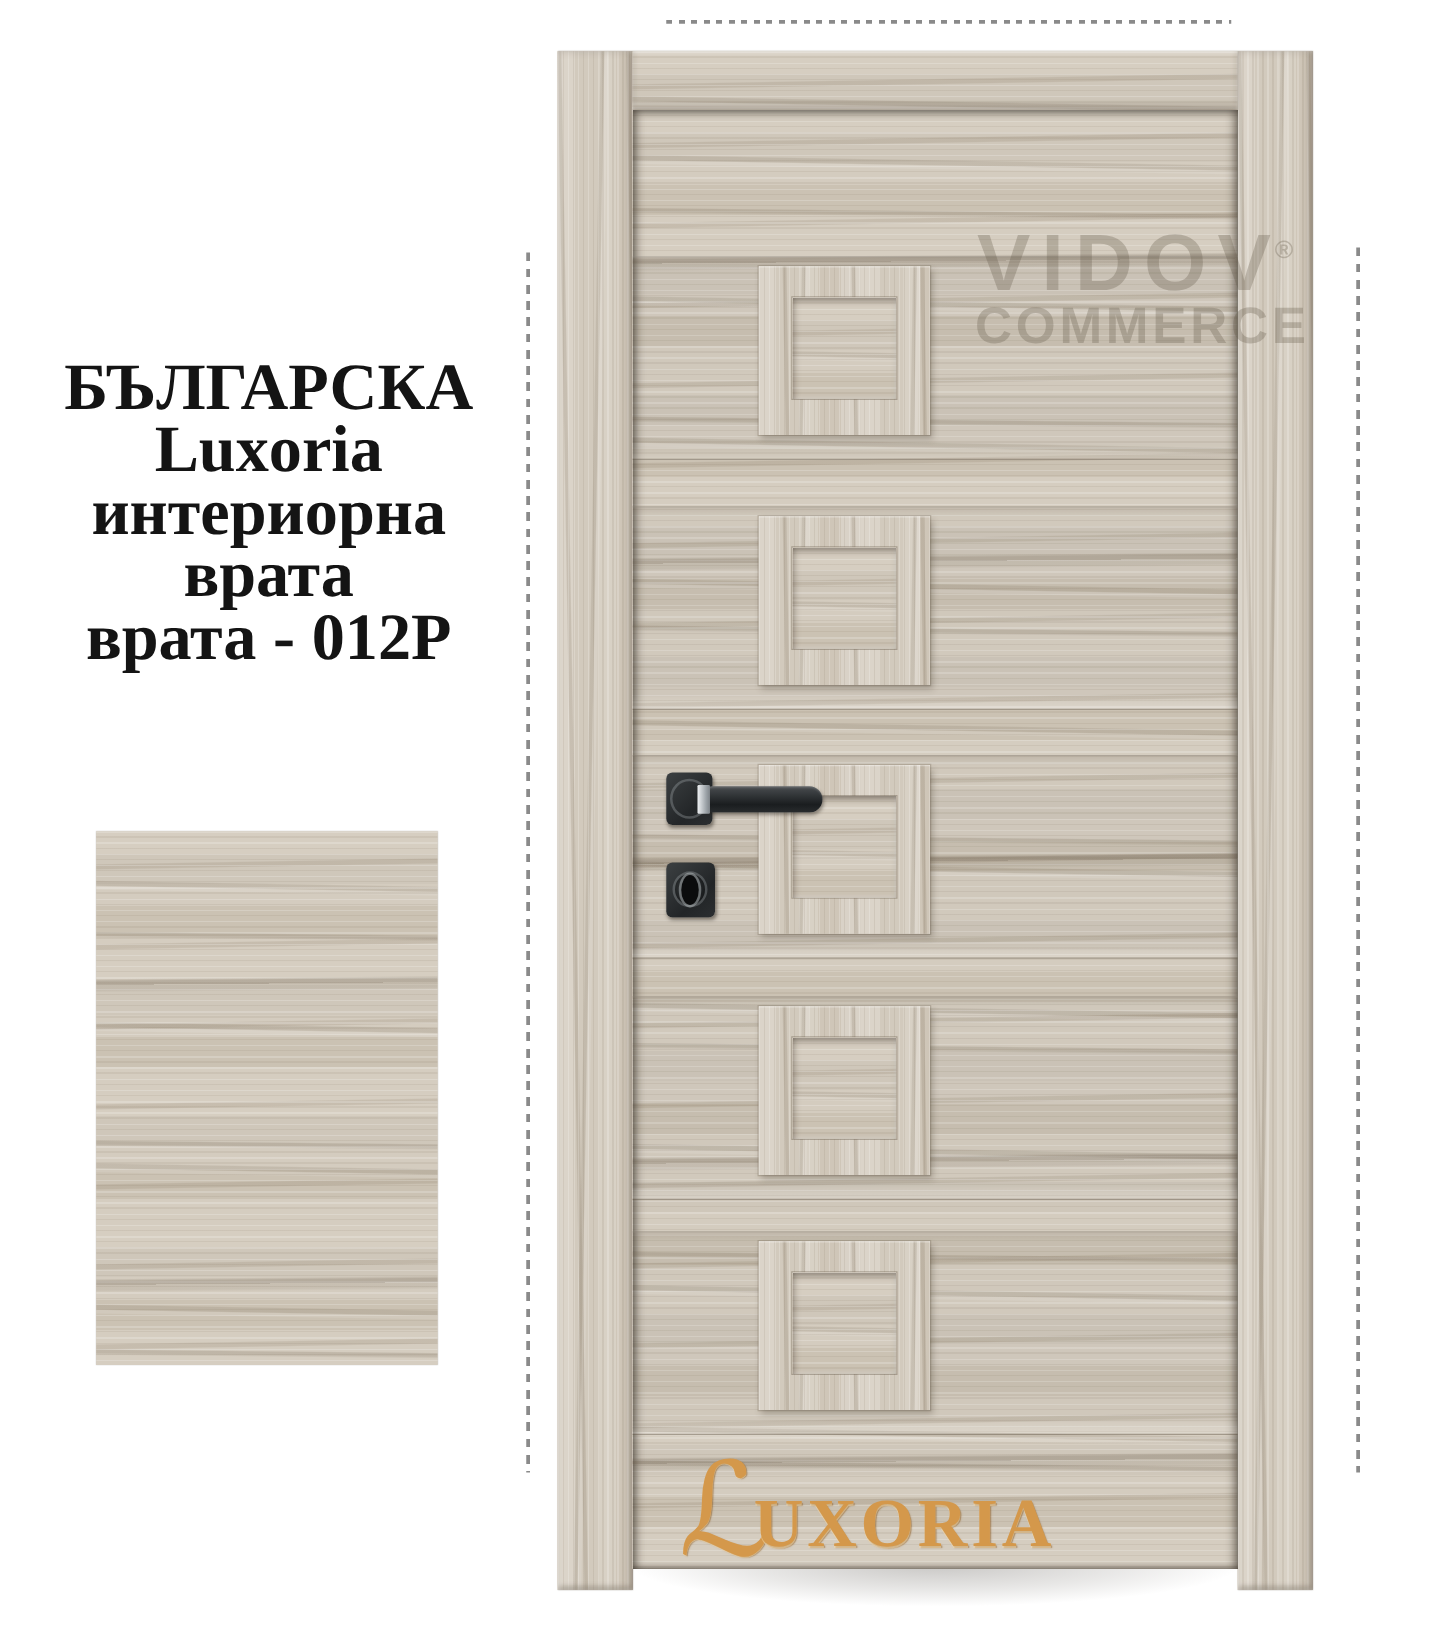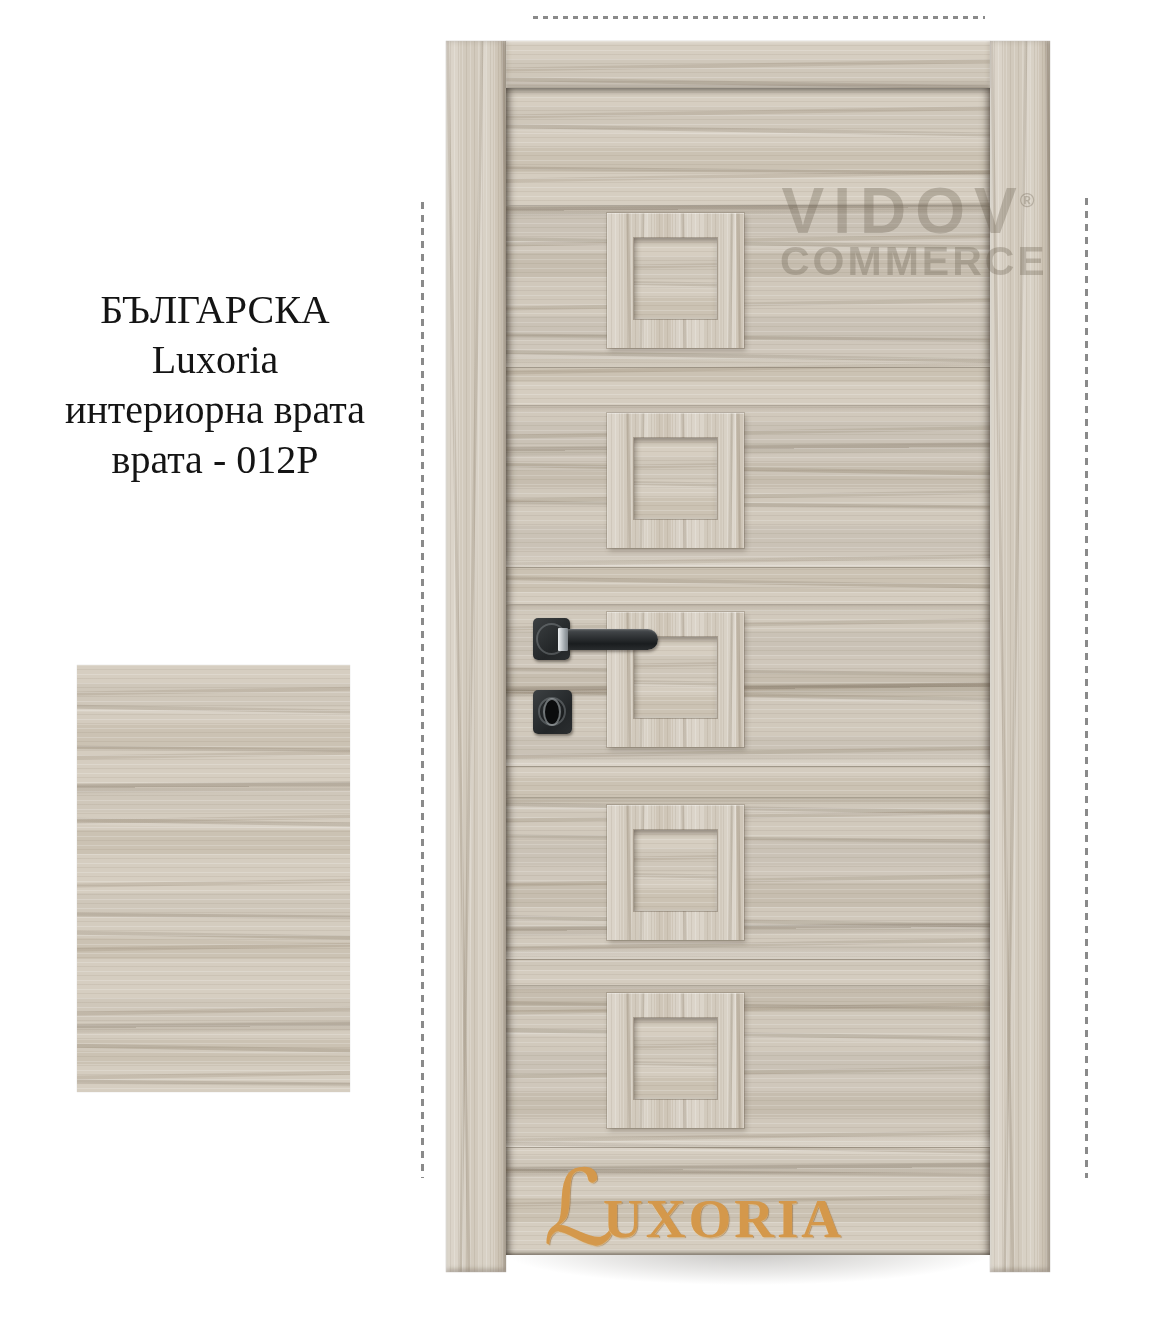--- a/index.html
+++ b/index.html
@@ -33,21 +33,21 @@
   
   .dash{position:absolute;}
   .dash-top{left:533px;top:16px;width:452px;height:3px;
     background:repeating-linear-gradient(90deg,#8a8a8a 0px,#8a8a8a 5px,rgba(0,0,0,0) 5px,rgba(0,0,0,0) 10px);}
   .dash-v{width:3px;background:repeating-linear-gradient(180deg,#8a8a8a 0px,#8a8a8a 7px,rgba(0,0,0,0) 7px,rgba(0,0,0,0) 13px);}
   .dash-left{left:421px;top:202px;height:976px;}
   .dash-right{left:1085px;top:198px;height:980px;}
 
   
   .caption{position:absolute;left:10px;top:285px;width:410px;text-align:center;
-    font-family:"Liberation Serif",serif;font-weight:400;font-size:40px;line-height:50px;color:#141414;}
+    font-family:"Liberation Serif",serif;font-weight:700;font-size:53px;line-height:50px;color:#141414;}
 
   
   .swatch{position:absolute;left:77px;top:665px;width:273px;height:427px;box-shadow:0 0 1px rgba(0,0,0,0.2);}
 
   
   .floor-shadow{position:absolute;left:440px;top:1252px;width:616px;height:46px;z-index:0;
     background:radial-gradient(ellipse 55% 100% at 50% 0, rgba(75,70,62,0.30), rgba(75,70,62,0.12) 45%, rgba(75,70,62,0) 72%);}
   .leg{position:absolute;top:41px;width:60px;height:1231px;z-index:1;
     box-shadow:inset 2px 0 4px rgba(255,255,255,0.35), inset -3px 0 5px rgba(95,84,68,0.35), inset 0 -3px 4px rgba(95,84,68,0.3), 0 0 1px rgba(90,80,66,0.5);}
   .leg-left{left:446px;}

